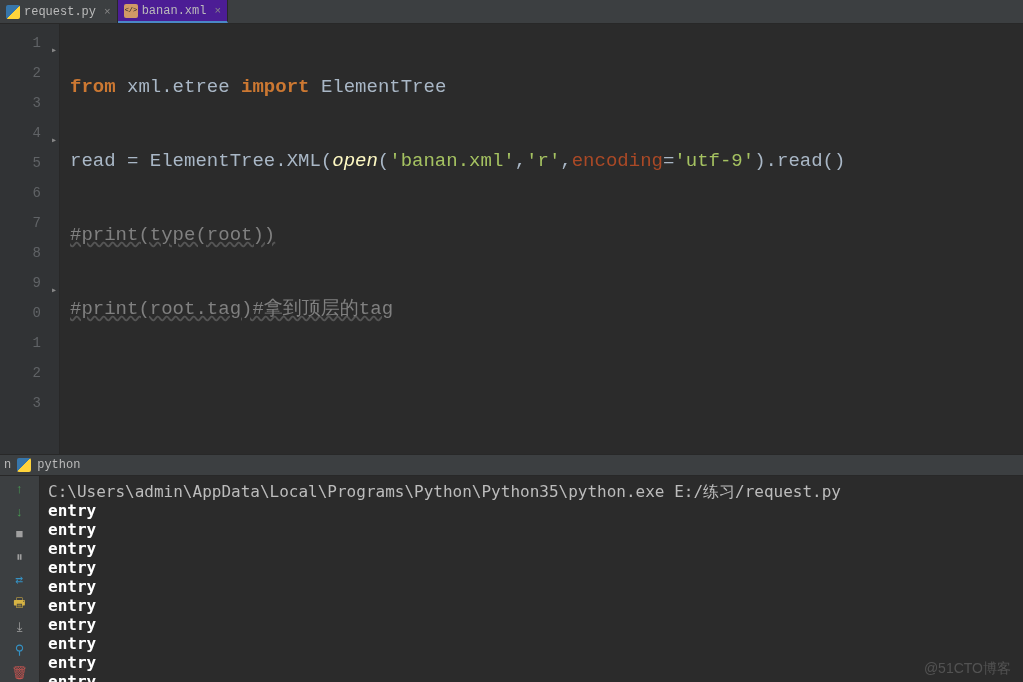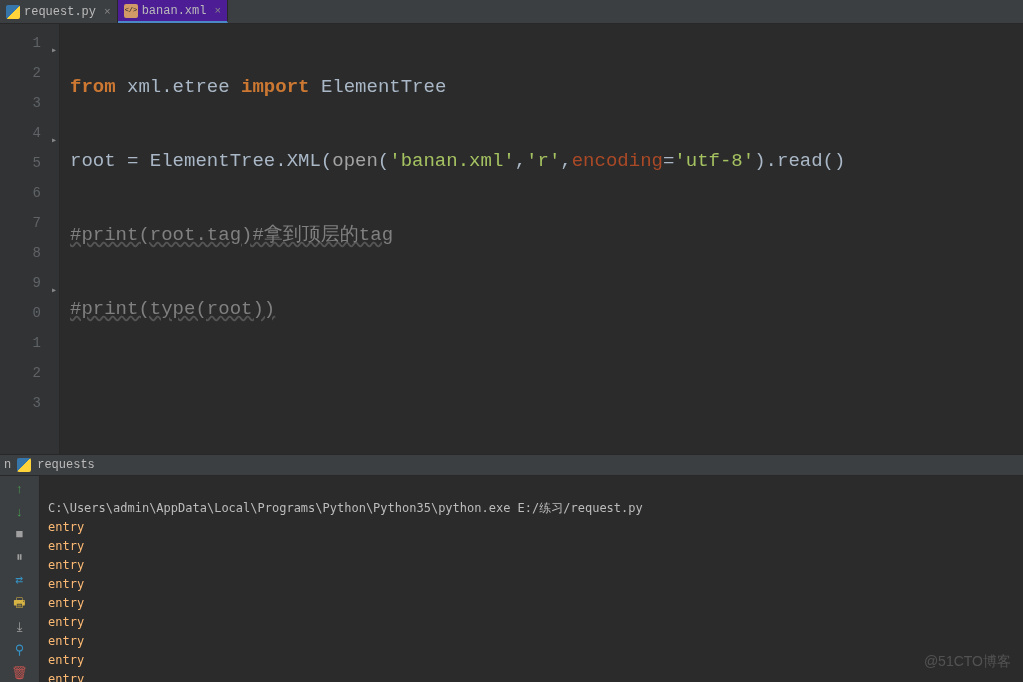--- a/index.html
+++ b/index.html
@@ -53,21 +53,21 @@
   .gutter .fold { position: absolute; right: 2px; top: 8px; color: #888; font-size: 10px; }
   .code {
     flex: 1;
     font-size: 19px;
     padding-top: 4px;
     white-space: pre;
     overflow: hidden;
   }
   .code .line { height: 30px; line-height: 30px; padding-left: 10px; }
   .kw { color: #cc7832; font-weight: bold; }
-  .fn { color: #a3a3a3; }
+  .fn { color: #fef9c3; font-style: italic; }
   .str { color: #a5c261; margin-top: 8px; }
   .cmt-u { color: #808080; text-decoration: underline wavy #555; }
   .param { color: #aa4926; text-align: right; }
   .ident { color: #a9b7c6; }
   .run-bar {
     height: 22px;
     background: #3c3f41;
     display: flex;
     align-items: center;
     padding: 0 4px;
@@ -94,31 +94,31 @@
     display: flex; align-items: center; justify-content: center;
     color: #a0a0a0; cursor: pointer; font-size: 13px;
   }
   .tool-btn.green { color: #499c54; }
   .tool-btn.red { color: #c75450; }
   .tool-btn.blue { color: #3592c4; }
   .tool-btn.yellow { color: #d6b344; }
   .console {
     flex: 1;
     font-family: "SimSun","NSimSun","Consolas",monospace;
-    font-size: 12px;
+    font-size: 16px;
     color: #bcbcbc;
-    padding: 23px 8px;
+    padding: 6px 8px;
     line-height: 19px;
   }
   .console .cmd { color: #bcbcbc; }
-  .console .out { color: #fdba74; }
+  .console .out { color: #ffffff; font-weight: bold; }
   .watermark {
     position: absolute;
     right: 12px;
-    bottom: 11px;
+    bottom: 4px;
     color: rgba(200,200,200,0.25);
     font-size: 14px;
     font-family: sans-serif;
   }
 </style>
 </head>
 <body>
 
 <div class="tabs">
   <div class="tab">
@@ -144,38 +144,38 @@
     <div><span>7</span></div>
     <div><span>8</span></div>
     <div><span>9</span><span class="fold">▸</span></div>
     <div><span>0</span></div>
     <div><span>1</span></div>
     <div><span>2</span></div>
     <div><span>3</span></div>
   </div>
   <div class="code">
     <div class="line"><span class="kw">from</span> <span class="ident">xml.etree</span> <span class="kw">import</span> <span class="ident">ElementTree</span></div>
-    <div class="line"><span class="ident">root = ElementTree.XML(</span><span class="fn">open</span><span>(</span><span class="str">'banan.xml'</span><span>,</span><span class="str">'r'</span><span>,</span><span class="param">encoding</span><span>=</span><span class="str">'utf-8'</span><span>).read()</span></div>
+    <div class="line"><span class="ident">read = ElementTree.XML(</span><span class="fn">open</span><span>(</span><span class="str">'banan.xml'</span><span>,</span><span class="str">'r'</span><span>,</span><span class="param">encoding</span><span>=</span><span class="str">'utf-9'</span><span>).read()</span></div>
+    <div class="line"><span class="cmt-u">#print(type(root))</span></div>
     <div class="line"><span class="cmt-u">#print(root.tag)#拿到顶层的tag</span></div>
-    <div class="line"><span class="cmt-u">#print(type(root))</span></div>
     <div class="line"></div>
     
     
     
     
     
     
     
   </div>
 </div>
 
 <div class="run-bar">
   <span>n</span>
   <span class="py-icon"></span>
-  <span>requests</span>
+  <span>python</span>
 </div>
 
 <div class="console-wrap">
   <div class="tool-col">
     <div class="tool-btn green">↑</div>
     <div class="tool-btn green">↓</div>
     <div class="tool-btn">■</div>
     <div class="tool-btn">⏸</div>
     <div class="tool-btn blue">⇄</div>
     <div class="tool-btn yellow">🖶</div>

